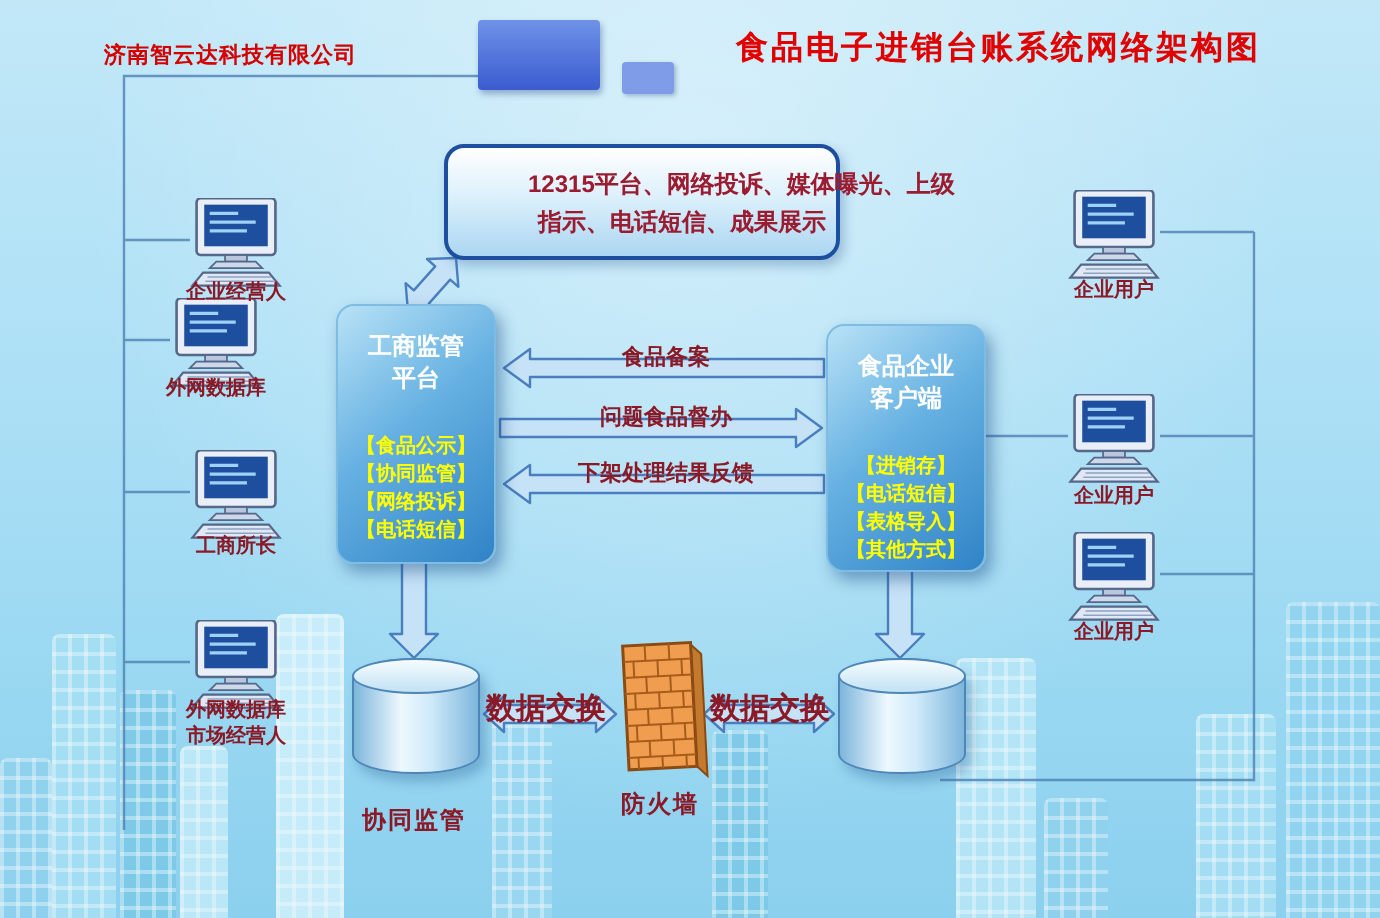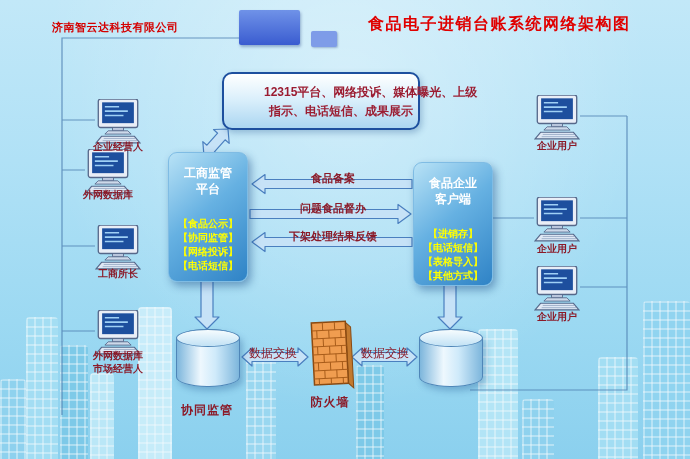--- a/index.html
+++ b/index.html
@@ -36,21 +36,21 @@
     position:absolute;box-sizing:border-box;border-radius:9px;z-index:3;text-align:center;
     background:linear-gradient(140deg,#b8e2f6 0%,#66b1e2 45%,#2f83c6 100%);
     border:1px solid #7fbce4;box-shadow:3px 4px 8px rgba(20,70,130,.45);
     padding-top:12px;
   }
   .bb-title{color:#ffffff;font-weight:bold;font-size:12px;line-height:16px;}
   .bb-items{margin-top:20px;font-family:Liberation Serif, serif;}
   .bb-item{color:#ffff00;font-weight:bold;font-size:10px;line-height:14px;white-space:nowrap;}
   
   .flowlabel{position:absolute;left:258px;width:150px;text-align:center;font-size:11px;font-weight:bold;color:#8b1a28;z-index:4;}
-  .exlabel{position:absolute;width:70px;text-align:center;font-size:12px;font-weight:normal;color:#8b1a28;z-index:4;}
+  .exlabel{position:absolute;width:70px;text-align:center;font-size:15px;font-weight:bold;color:#8b1a28;z-index:4;}
   .nlabel{position:absolute;width:90px;text-align:center;font-size:10px;font-weight:bold;color:#8b1a28;line-height:12.5px;z-index:4;}
   .dblabel{position:absolute;width:84px;text-align:center;font-size:12px;font-weight:bold;color:#8b1a28;letter-spacing:1px;z-index:4;}
   
   .cyl{
     position:absolute;width:62px;height:56px;z-index:3;
     background:linear-gradient(90deg,#7db6dc 0%,#eef8fe 38%,#cfeafa 62%,#7db6dc 100%);
     border:1.5px solid #4f86b8;border-radius:31px / 10px;
     box-shadow:3px 4px 6px rgba(30,80,140,.3);
   }
   .cyl::before{

